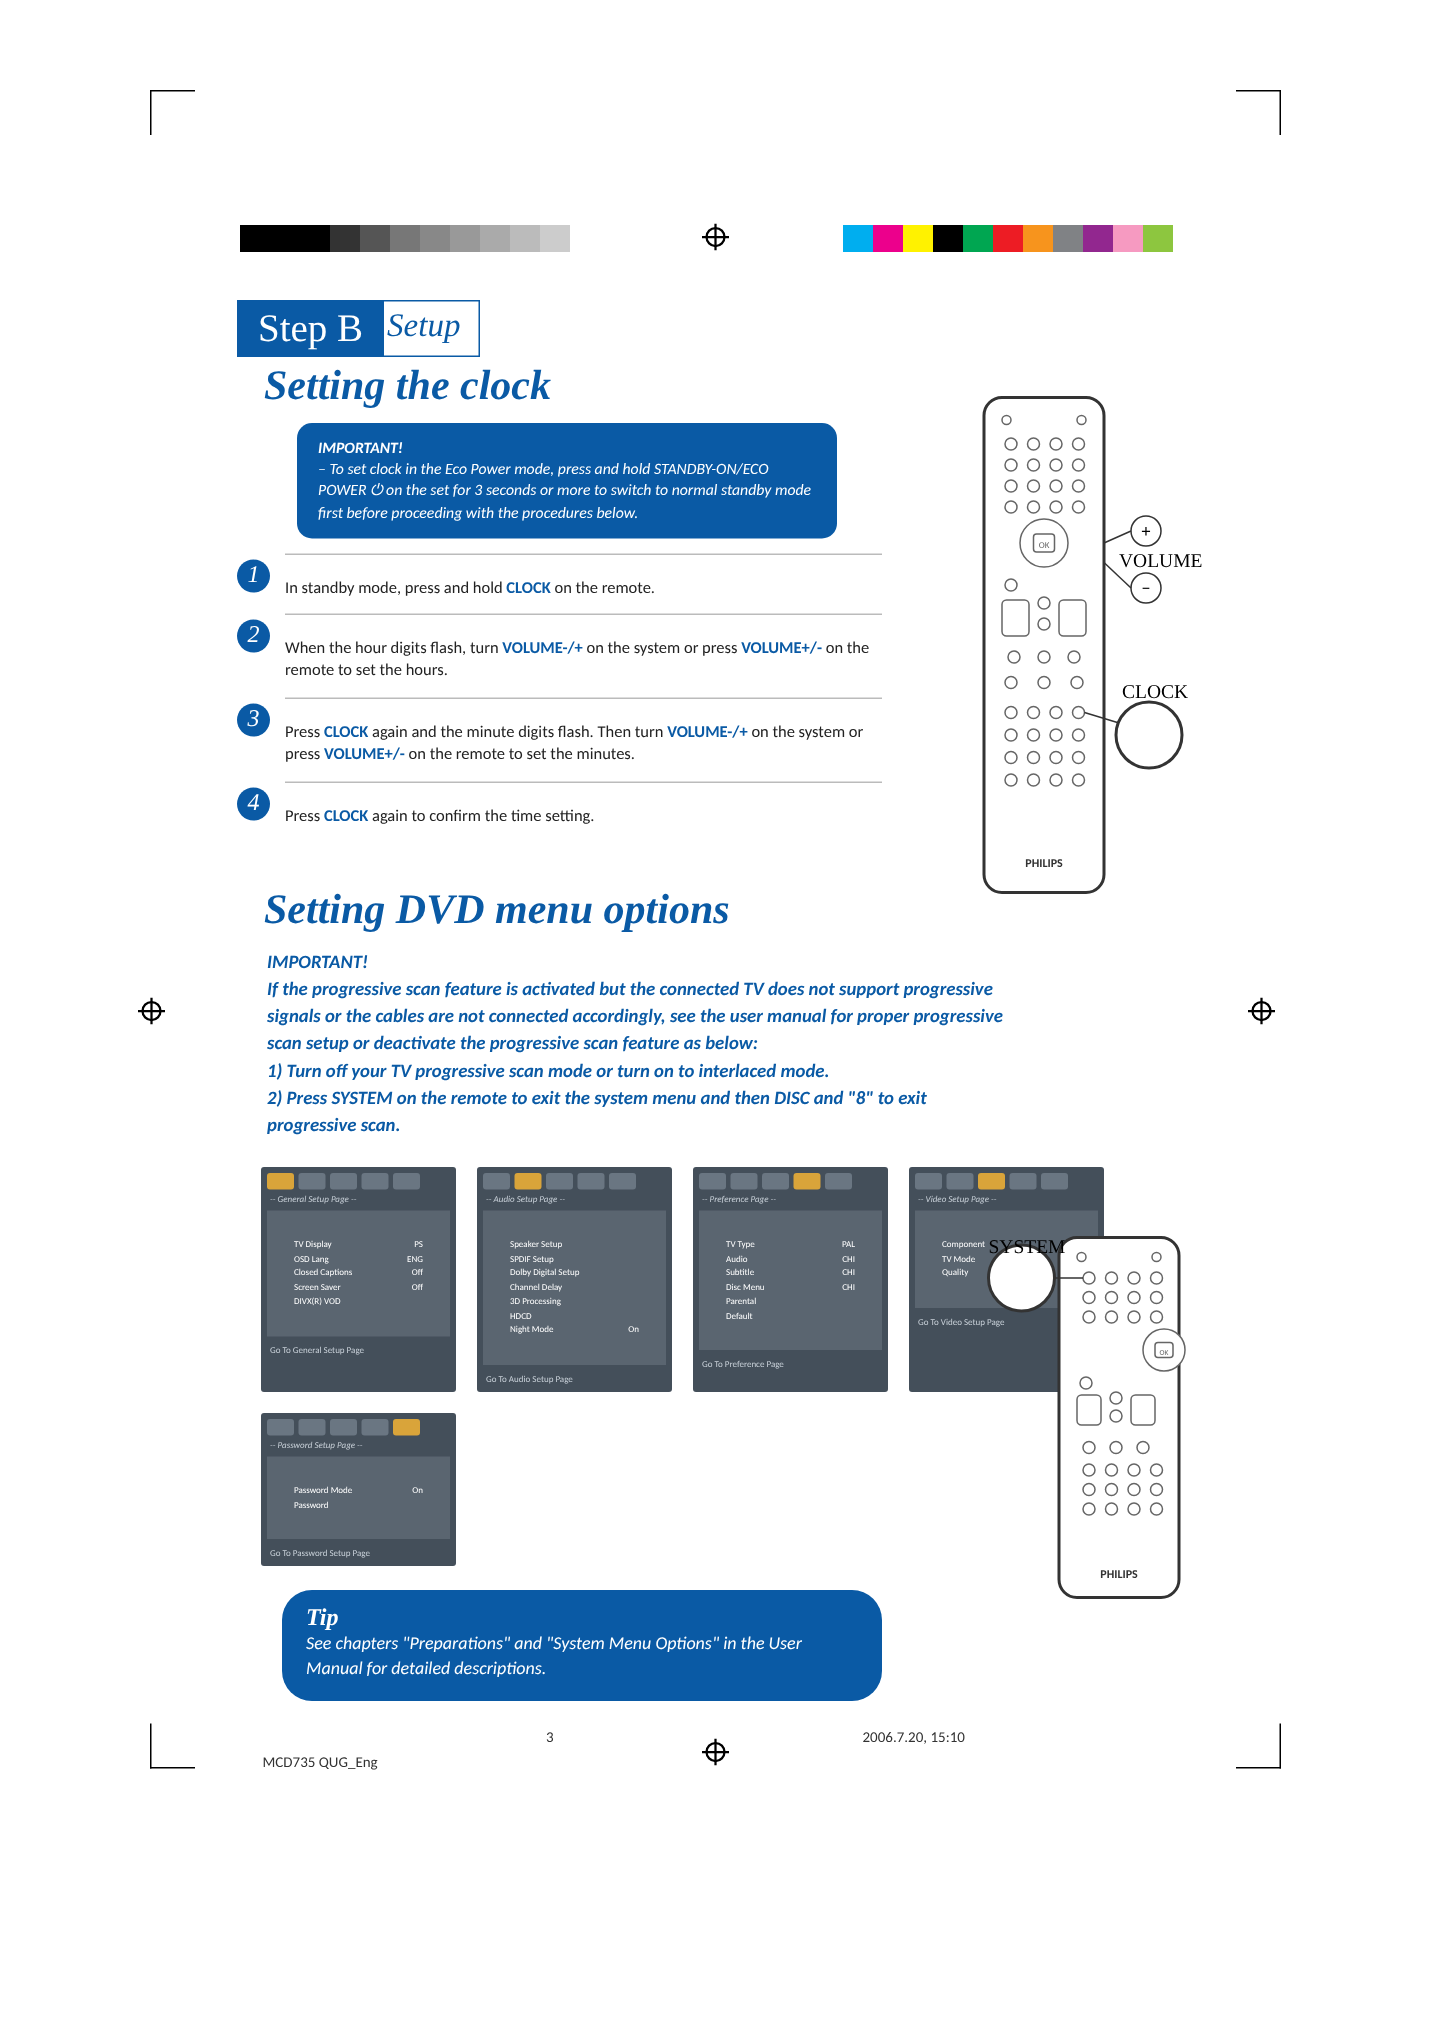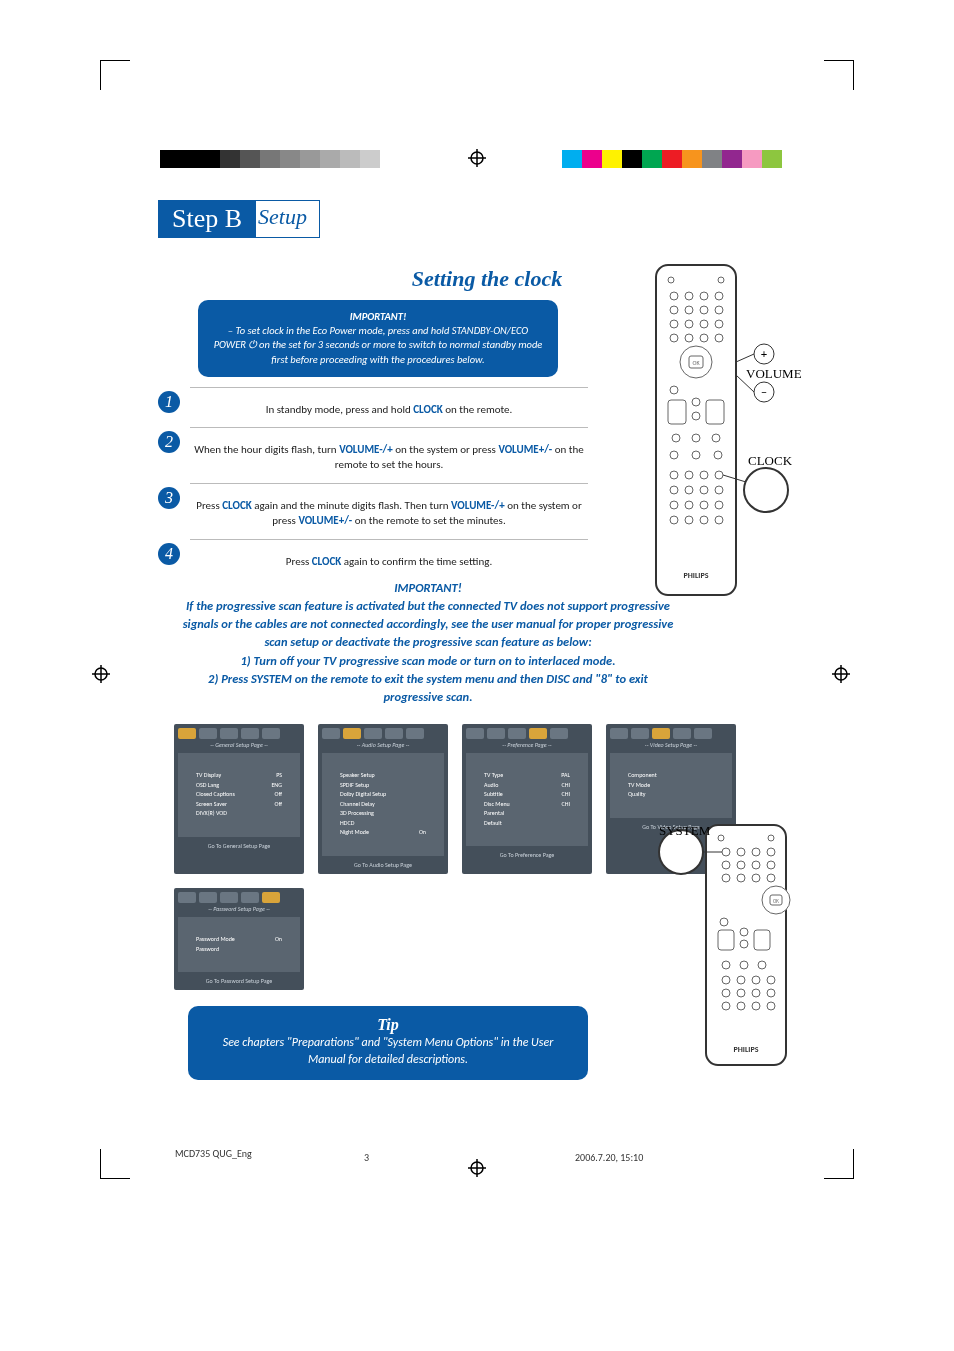--- a/index.html
+++ b/index.html
@@ -1,38 +1,38 @@
 <!DOCTYPE html>
 <html><head>
 <meta charset="utf-8">
 <style>
   * { box-sizing: border-box; margin: 0; padding: 0; }
   body { font-family: "Gill Sans", "Gill Sans MT", Calibri, sans-serif; background: #fff; }
-  .page { width: 954px; height: 1319px; position: relative; margin: 0 auto; background: #fff; text-align: center; }
+  .page { width: 954px; height: 1319px; position: relative; margin: 0 auto; background: #fff; }
   .crop-lines .tl, .crop-lines .tr, .crop-lines .bl, .crop-lines .br { position: absolute; border-color:#000; }
   .tl { top:60px; left:100px; width:30px; height:30px; border-top:1px solid #000; border-left:1px solid #000; }
   .tr { top:60px; right:100px; width:30px; height:30px; border-top:1px solid #000; border-right:1px solid #000; }
   .bl { bottom:140px; left:100px; width:30px; height:30px; border-bottom:1px solid #000; border-left:1px solid #000; }
   .br { bottom:140px; right:100px; width:30px; height:30px; border-bottom:1px solid #000; border-right:1px solid #000; }
   .colorbar { position:absolute; top:150px; height:18px; display:flex; }
   .colorbar .sw { width:20px; height:18px; }
   .colorbar-left { left:160px; }
   .colorbar-right { right:172px; }
   .reg { position:absolute; width:18px; height:18px; }
   .reg circle { fill:none; stroke:#000; stroke-width:1.5; }
   .reg line { stroke:#000; stroke-width:1.5; }
   .reg-top { top:149px; left:468px; }
   .reg-left { top:665px; left:92px; }
   .reg-right { top:665px; right:104px; }
   .reg-bottom { bottom:142px; left:468px; }
   .content { position:absolute; top:200px; left:158px; width:640px; }
   .step-box { background:#0a5aa5; color:#fff; font-size:26px; padding:4px 14px; font-family: Georgia, serif; }
   .step-sub { color:#0a5aa5; font-style:italic; font-size:22px; font-family: Georgia, serif; border:1px solid #0a5aa5; padding:3px 12px 5px 12px; border-left:none; margin-left:-10px;}
   .step-row { display:flex; align-items:stretch; }
-  .h-blue { color:#0a5aa5; font-style:italic; font-size:22px; font-family: Georgia, serif; font-weight:bold; margin: 28px 0 8px 18px; }
+  .h-blue { color:#0a5aa5; font-style:italic; font-size:28px; font-family: Georgia, serif; font-weight:bold; margin: 4px 0 8px 18px; }
   .imp-box { background:#0a5aa5; color:#fff; border-radius:10px; padding:10px 14px; margin-left:40px; width:360px; font-size:10.5px; line-height:1.35; font-style:italic; }
   .imp-box .ih { font-weight:bold; }
   .num-circle { width:22px; height:22px; border-radius:50%; background:#0a5aa5; color:#fff; font-family: Georgia, serif; font-style:italic; font-size:16px; display:flex; align-items:center; justify-content:center; flex:0 0 22px; margin-top:4px; }
   .steps { margin-left:0; }
   .step-item { display:flex; gap:10px; margin: 10px 0 0 0; max-width:430px; }
   .step-text { font-size:11px; line-height:1.4; color:#222; padding-top:14px; border-top:1px solid #bbb; flex:1; }
   .step-text .b { color:#0a5aa5; font-weight:bold; }
   .remote1 { position:absolute; top:260px; right:148px; width:170px; height:340px; }
   .remote2 { position:absolute; top:820px; right:148px; width:170px; height:250px; }
   .remote-out { stroke:#333; fill:#fff; stroke-width:2; }
@@ -40,25 +40,25 @@
   .imp2 { color:#0a5aa5; font-style:italic; font-weight:bold; font-size:12.5px; line-height:1.45; margin:10px 20px 0 20px; max-width:500px; }
   .osd-row { display:flex; gap:14px; margin:18px 0 0 16px; flex-wrap:wrap; }
   .osd { background:#444f5a; color:#fff; width:130px; font-size:6px; padding:2px; border-radius:2px; }
   .osd-tabs { display:flex; gap:3px; padding:2px 2px 0 2px; }
   .osd-tabs span { width:18px; height:11px; background:#6a7682; border-radius:2px; display:block; }
   .osd-tabs span.act { background:#d9a43a; }
   .osd-title { font-style:italic; font-size:6px; padding:2px 4px; color:#c8d0d8; }
   .osd-body { background:#5a6570; margin:2px; padding:18px; min-height:52px; }
   .osd-body .row { display:flex; justify-content:space-between; font-size:6px; line-height:1.6; }
   .osd-foot { font-size:6px; padding:3px 4px; color:#c8d0d8; }
-  .tip-box { background:#0a5aa5; color:#fff; border-radius:10px; padding:10px 16px 12px 16px; margin:16px 0 0 30px; width:400px; }
+  .tip-box { background:#0a5aa5; color:#fff; border-radius:20px; padding:10px 16px 12px 16px; margin:16px 0 0 30px; width:400px; }
   .tip-box .th { font-weight:bold; font-style:italic; font-size:16px; font-family: Georgia, serif; }
   .tip-box .tb { font-style:italic; font-size:12px; line-height:1.4; }
   .footer { font-size:10px; color:#333; }
-  .footer-left { position:absolute; bottom:159px; left:175px; }
+  .footer-left { position:absolute; bottom:138px; left:175px; }
   .footer-center { position:absolute; bottom:155px; left:364px; }
   .footer-right { position:absolute; bottom:155px; left:575px; }
   .rbtn { fill:#fff; stroke:#666; stroke-width:1; }
 </style>
 </head>
 <body>
 <div class="page">
 
 <div class="crop-lines">
   <div class="tl"></div>
@@ -140,20 +140,21 @@
         <div class="step-item">
           <div class="num-circle">3</div>
           <div class="step-text">Press <span class="b">CLOCK</span> again and the minute digits flash. Then turn <span class="b">VOLUME-/+</span> on the system or press <span class="b">VOLUME+/-</span> on the remote to set the minutes.</div>
         </div>
         <div class="step-item">
           <div class="num-circle">4</div>
           <div class="step-text">Press <span class="b">CLOCK</span> again to confirm the time setting.</div>
         </div>
       </div>
 
+  <div class="h-blue" style="margin-top:40px">Setting DVD menu options</div>
 
   <div class="imp2">
     <span>IMPORTANT!</span><br>
     <span>If the progressive scan feature is activated but the connected TV does not support progressive signals or the cables are not connected accordingly, see the user manual for proper progressive scan setup or deactivate the progressive scan feature as below:</span><br>
     <span>1) Turn off your TV progressive scan mode or turn on to interlaced mode.</span><br>
     <span>2) Press SYSTEM on the remote to exit the system menu and then DISC and "8" to exit progressive scan.</span>
   </div>
 
   <div class="osd-row" id="osdrow">
         <div class="osd">

